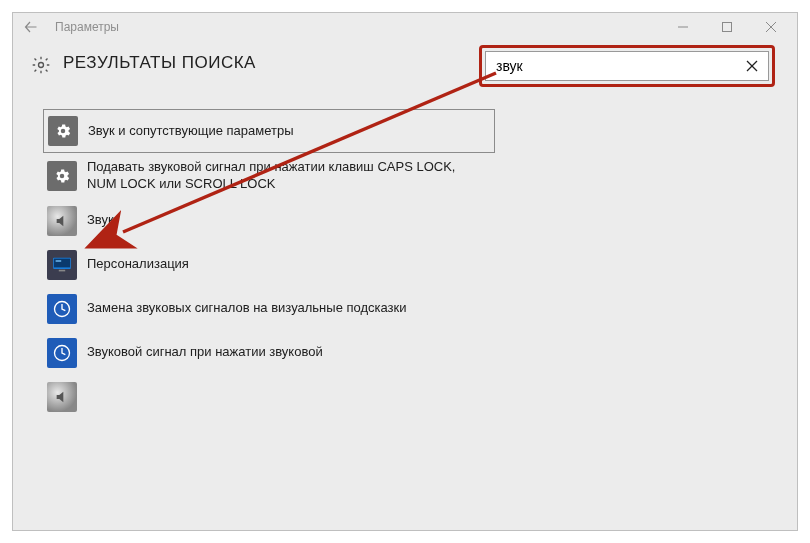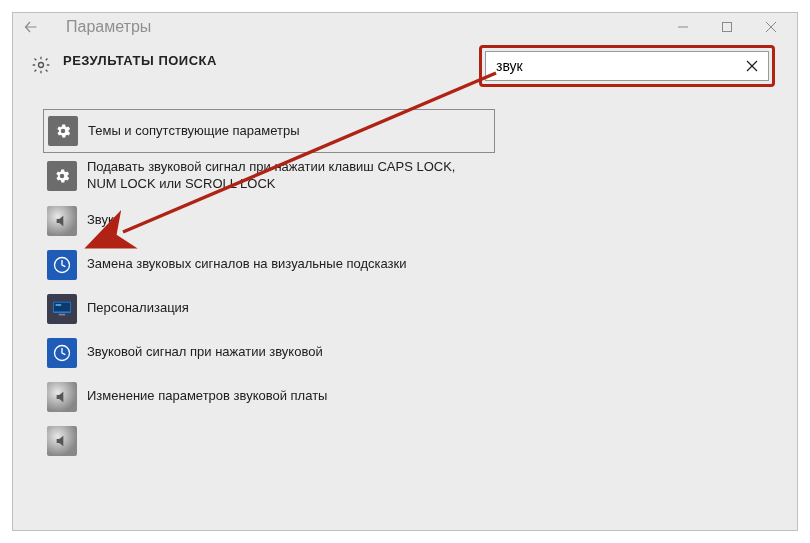--- a/index.html
+++ b/index.html
@@ -27,23 +27,23 @@
     display: flex;
     align-items: center;
     padding: 0 4px 0 6px;
   }
   .back-btn {
     width: 24px; height: 24px;
     display: flex; align-items: center; justify-content: center;
     color: #8a8a8a;
   }
   .title {
-    margin-left: 23px;
+    margin-left: 12px;
     color: #8f8f8f;
-    font-size: 16px;
+    font-size: 12px;
     flex: 1;
   }
   .win-controls { display: flex; }
   .win-btn {
     width: 44px; height: 28px;
     display: flex; align-items: center; justify-content: center;
     color: #8a8a8a;
   }
   .win-btn svg { stroke: #8a8a8a; }
 
@@ -55,23 +55,23 @@
     display: flex;
     align-items: flex-start;
   }
   .gear-big {
     width: 20px; height: 20px;
     margin-top: 6px;
     margin-right: 12px;
     color: #555;
   }
   .page-title {
-    font-size: 13px;
+    font-size: 17px;
     letter-spacing: 0.5px;
-    font-weight: 700;
+    font-weight: 400;
     color: #222;
     margin-top: 4px;
   }
 
   .search-wrap {
     position: absolute;
     right: 22px;
     top: 4px;
     width: 296px;
   }
@@ -192,49 +192,39 @@
   </div>
 
   <div class="results">
 
     <div class="result-item selected">
       <div class="ricon" style="background:#6c6c6c">
         <svg width="18" height="18" viewBox="0 0 24 24" fill="#fff">
             <path d="M19.4 13a7.8 7.8 0 000-2l2-1.6-2-3.4-2.4 1a7.6 7.6 0 00-1.7-1l-.4-2.6h-4l-.4 2.6a7.6 7.6 0 00-1.7 1l-2.4-1-2 3.4L6.6 11a7.8 7.8 0 000 2l-2 1.6 2 3.4 2.4-1c.5.4 1.1.8 1.7 1l.4 2.6h4l.4-2.6c.6-.2 1.2-.6 1.7-1l2.4 1 2-3.4zM12 15a3 3 0 110-6 3 3 0 010 6z"></path>
           </svg>
       </div>
-      <div class="r-label">Темы и сопутствующие параметры</div>
+      <div class="r-label">Звук и сопутствующие параметры</div>
     </div>
 
     <div class="result-item">
       <div class="ricon" style="background:#6c6c6c">
         <svg width="18" height="18" viewBox="0 0 24 24" fill="#fff">
             <path d="M19.4 13a7.8 7.8 0 000-2l2-1.6-2-3.4-2.4 1a7.6 7.6 0 00-1.7-1l-.4-2.6h-4l-.4 2.6a7.6 7.6 0 00-1.7 1l-2.4-1-2 3.4L6.6 11a7.8 7.8 0 000 2l-2 1.6 2 3.4 2.4-1c.5.4 1.1.8 1.7 1l.4 2.6h4l.4-2.6c.6-.2 1.2-.6 1.7-1l2.4 1 2-3.4zM12 15a3 3 0 110-6 3 3 0 010 6z"></path>
           </svg>
       </div>
       <div class="r-label" style="max-width:380px">Подавать звуковой сигнал при нажатии клавиш CAPS LOCK, NUM LOCK или SCROLL LOCK</div>
     </div>
 
     <div class="result-item">
       <div class="ricon" style="background:radial-gradient(circle at 35% 35%, #e8e8e8, #888 70%)">
         <svg width="16" height="16" viewBox="0 0 24 24" fill="#555">
             <path d="M4 9v6h4l6 5V4L8 9H4z"></path>
           </svg>
       </div>
       <div class="r-label">Звук</div>
-    </div>
-
-    <div class="result-item">
-      <div class="ricon" style="background:#1f5cb8">
-        <svg width="20" height="20" viewBox="0 0 24 24" fill="none" stroke="#fff" stroke-width="1.6">
-            <circle cx="12" cy="12" r="9"></circle>
-            <path d="M12 6v6l4 2"></path>
-          </svg>
-      </div>
-      <div class="r-label">Замена звуковых сигналов на визуальные подсказки</div>
     </div>
 
     <div class="result-item">
       <div class="ricon" style="background:#3b3d4f">
         <svg width="20" height="16" viewBox="0 0 24 20">
             <rect x="1" y="1" width="22" height="14" rx="1" fill="#1a7edb"></rect>
             <rect x="2" y="2" width="20" height="11" fill="#0a3a6e"></rect>
             <rect x="4" y="4" width="7" height="2" fill="#6ab0e6"></rect>
             <rect x="8" y="16" width="8" height="2" fill="#888"></rect>
           </svg>
@@ -242,31 +232,33 @@
       <div class="r-label">Персонализация</div>
     </div>
 
     <div class="result-item">
       <div class="ricon" style="background:#1f5cb8">
         <svg width="20" height="20" viewBox="0 0 24 24" fill="none" stroke="#fff" stroke-width="1.6">
             <circle cx="12" cy="12" r="9"></circle>
             <path d="M12 6v6l4 2"></path>
           </svg>
       </div>
+      <div class="r-label">Замена звуковых сигналов на визуальные подсказки</div>
+    </div>
+
+    <div class="result-item">
+      <div class="ricon" style="background:#1f5cb8">
+        <svg width="20" height="20" viewBox="0 0 24 24" fill="none" stroke="#fff" stroke-width="1.6">
+            <circle cx="12" cy="12" r="9"></circle>
+            <path d="M12 6v6l4 2"></path>
+          </svg>
+      </div>
       <div class="r-label">Звуковой сигнал при нажатии звуковой</div>
     </div>
 
-    <div class="result-item">
-      <div class="ricon" style="background:radial-gradient(circle at 35% 35%, #e8e8e8, #888 70%)">
-        <svg width="16" height="16" viewBox="0 0 24 24" fill="#555">
-            <path d="M4 9v6h4l6 5V4L8 9H4z"></path>
-          </svg>
-      </div>
-      <div class="r-label">Изменение параметров звуковой платы</div>
-    </div>
 
     <div class="result-item">
       <div class="ricon" style="background:radial-gradient(circle at 35% 35%, #e8e8e8, #888 70%)">
         <svg width="16" height="16" viewBox="0 0 24 24" fill="#555">
             <path d="M4 9v6h4l6 5V4L8 9H4z"></path>
           </svg>
       </div>
     </div>
 
   </div>

